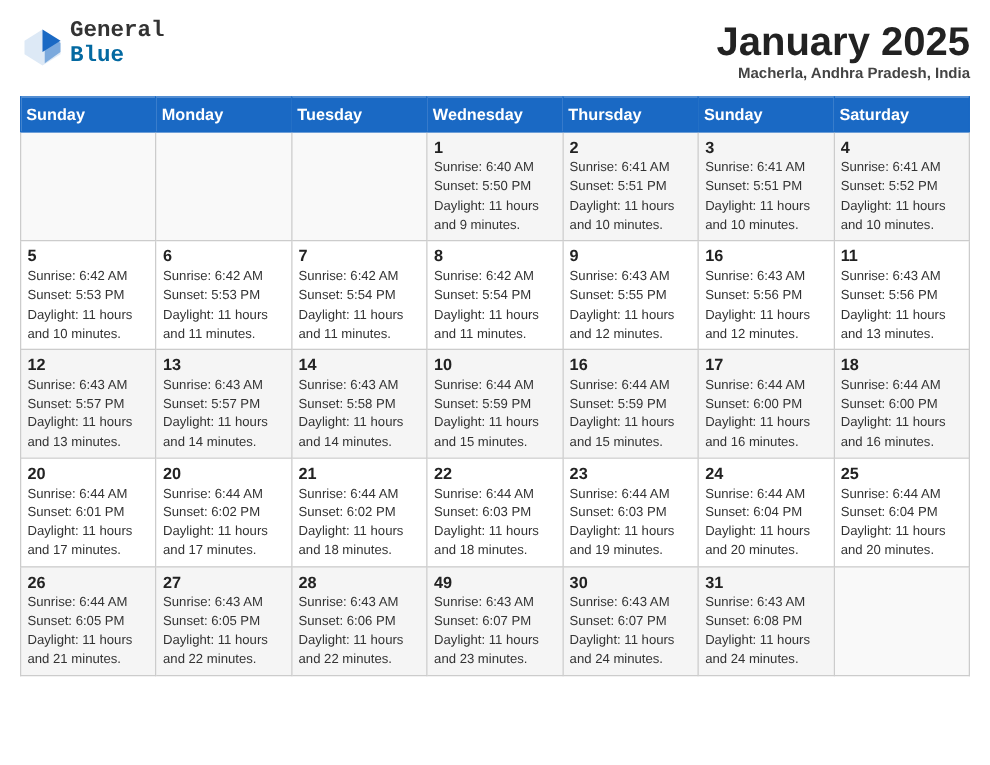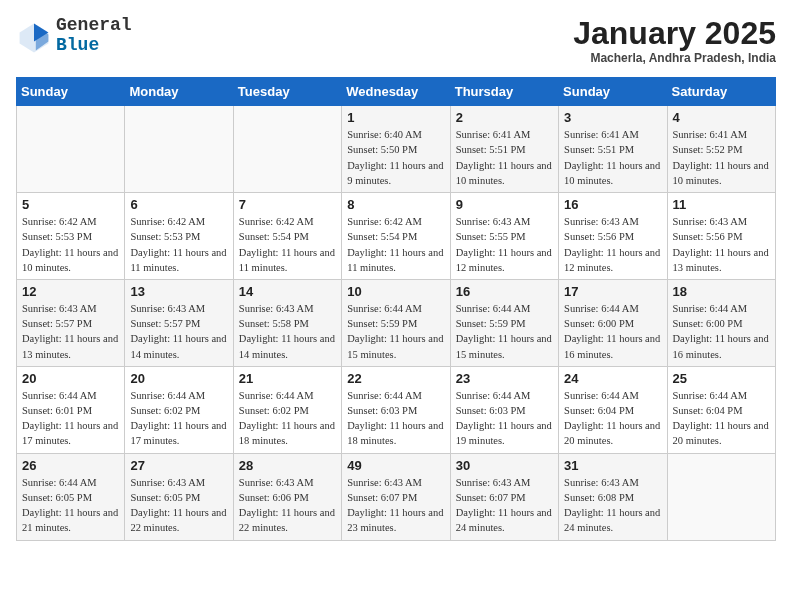--- a/index.html
+++ b/index.html
@@ -78,21 +78,20 @@
     .day-number {
       font-size: 13px;
       font-weight: bold;
       color: #222;
       margin-bottom: 2px;
     }
     .day-detail {
       color: #333;
       line-height: 1.45;
       font-size: 10.5px;
-      font-family: Liberation Serif, serif;
     }
     .empty-cell {
       background: #f9f9f9 !important;
     }
   </style>
 </head>
 <body>
 
 <div class="header">
   <div class="logo">

